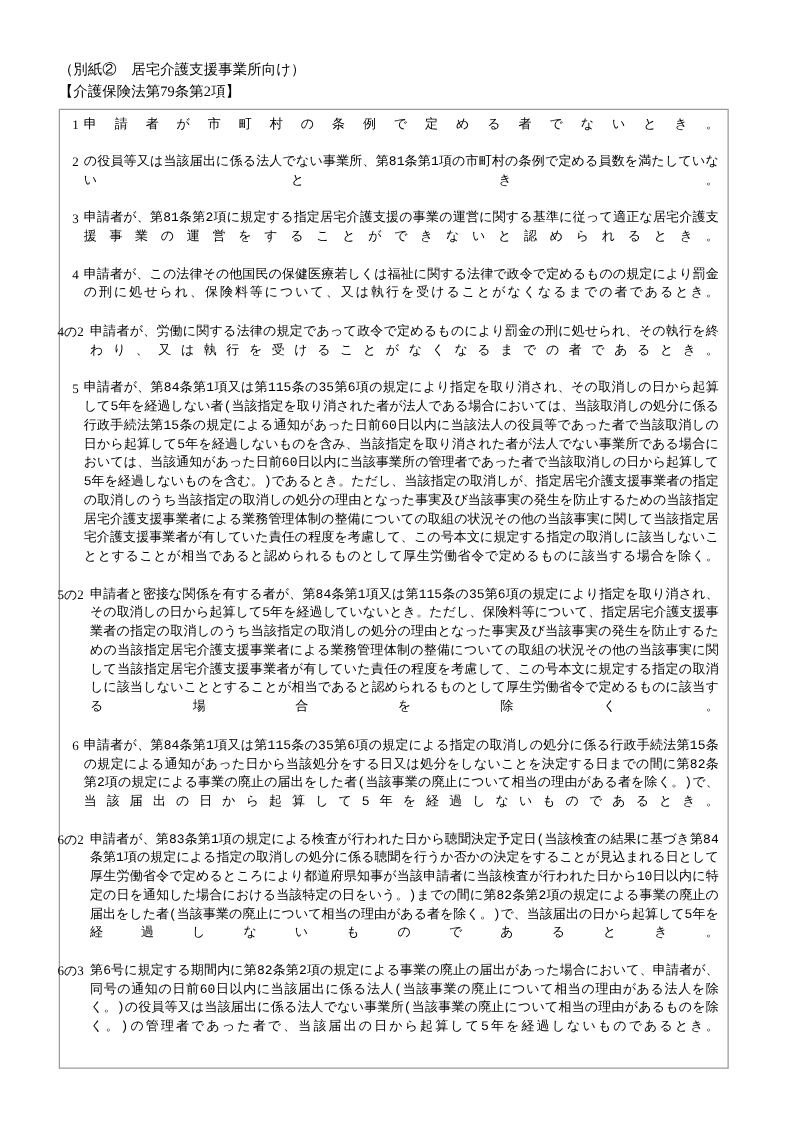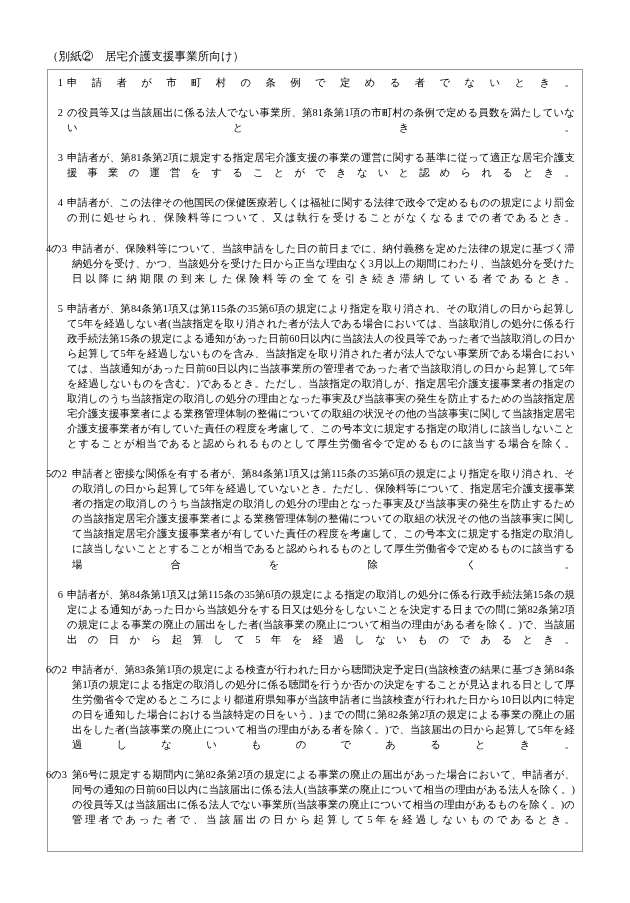--- a/index.html
+++ b/index.html
@@ -84,58 +84,60 @@
     margin-right: 5px;
   }
 
   .clause-text {
     flex: 1 1 auto;
     text-align: justify;
     text-justify: inter-character;
     word-break: break-all;
     line-break: strict;
     hanging-punctuation: allow-end;
+    font-family: Liberation Mono, monospace;
   }
 
   
   .clause-text::after {
     content: "";
     display: inline-block;
     width: 100%;
   }
 </style>
 </head>
 <body style="background: rgb(255, 255, 255); color: rgb(0, 0, 0);">
 
 <div class="page">
 
   <div class="doc-heading">（別紙②　居宅介護支援事業所向け）</div>
 
+  <div class="doc-subheading">【介護保険法第79条第2項】</div>
 
   <div class="clause-box" style="border-color: rgb(154, 154, 154);">
     <ol class="clause-list" id="clause-list">
         <li class="clause m-short">
           <span class="clause-marker">1</span>
           <span class="clause-text">申請者が市町村の条例で定める者でないとき。</span>
         </li>
         <li class="clause m-short">
           <span class="clause-marker">2</span>
           <span class="clause-text">の役員等又は当該届出に係る法人でない事業所、第81条第1項の市町村の条例で定める員数を満たしていないとき。</span>
         </li>
         <li class="clause m-short">
           <span class="clause-marker">3</span>
           <span class="clause-text">申請者が、第81条第2項に規定する指定居宅介護支援の事業の運営に関する基準に従って適正な居宅介護支援事業の運営をすることができないと認められるとき。</span>
         </li>
         <li class="clause m-short">
           <span class="clause-marker">4</span>
           <span class="clause-text">申請者が、この法律その他国民の保健医療若しくは福祉に関する法律で政令で定めるものの規定により罰金の刑に処せられ、保険料等について、又は執行を受けることがなくなるまでの者であるとき。</span>
         </li>
         <li class="clause m-long">
-          <span class="clause-marker">4の3</span>
-          <span class="clause-text">申請者が、保険料等について、当該申請をした日の前日までに、納付義務を定めた法律の規定に基づく滞納処分を受け、かつ、当該処分を受けた日から正当な理由なく3月以上の期間にわたり、当該処分を受けた日以降に納期限の到来した保険料等の全てを引き続き滞納している者であるとき。</span>
+          <span class="clause-marker">4の2</span>
+          <span class="clause-text">申請者が、労働に関する法律の規定であって政令で定めるものにより罰金の刑に処せられ、その執行を終わり、又は執行を受けることがなくなるまでの者であるとき。</span>
         </li>
         <li class="clause m-short">
           <span class="clause-marker">5</span>
           <span class="clause-text">申請者が、第84条第1項又は第115条の35第6項の規定により指定を取り消され、その取消しの日から起算して5年を経過しない者(当該指定を取り消された者が法人である場合においては、当該取消しの処分に係る行政手続法第15条の規定による通知があった日前60日以内に当該法人の役員等であった者で当該取消しの日から起算して5年を経過しないものを含み、当該指定を取り消された者が法人でない事業所である場合においては、当該通知があった日前60日以内に当該事業所の管理者であった者で当該取消しの日から起算して5年を経過しないものを含む。)であるとき。ただし、当該指定の取消しが、指定居宅介護支援事業者の指定の取消しのうち当該指定の取消しの処分の理由となった事実及び当該事実の発生を防止するための当該指定居宅介護支援事業者による業務管理体制の整備についての取組の状況その他の当該事実に関して当該指定居宅介護支援事業者が有していた責任の程度を考慮して、この号本文に規定する指定の取消しに該当しないこととすることが相当であると認められるものとして厚生労働省令で定めるものに該当する場合を除く。</span>
         </li>
         <li class="clause m-long">
           <span class="clause-marker">5の2</span>
           <span class="clause-text">申請者と密接な関係を有する者が、第84条第1項又は第115条の35第6項の規定により指定を取り消され、その取消しの日から起算して5年を経過していないとき。ただし、保険料等について、指定居宅介護支援事業者の指定の取消しのうち当該指定の取消しの処分の理由となった事実及び当該事実の発生を防止するための当該指定居宅介護支援事業者による業務管理体制の整備についての取組の状況その他の当該事実に関して当該指定居宅介護支援事業者が有していた責任の程度を考慮して、この号本文に規定する指定の取消しに該当しないこととすることが相当であると認められるものとして厚生労働省令で定めるものに該当する場合を除く。</span>
         </li>
         <li class="clause m-short">

